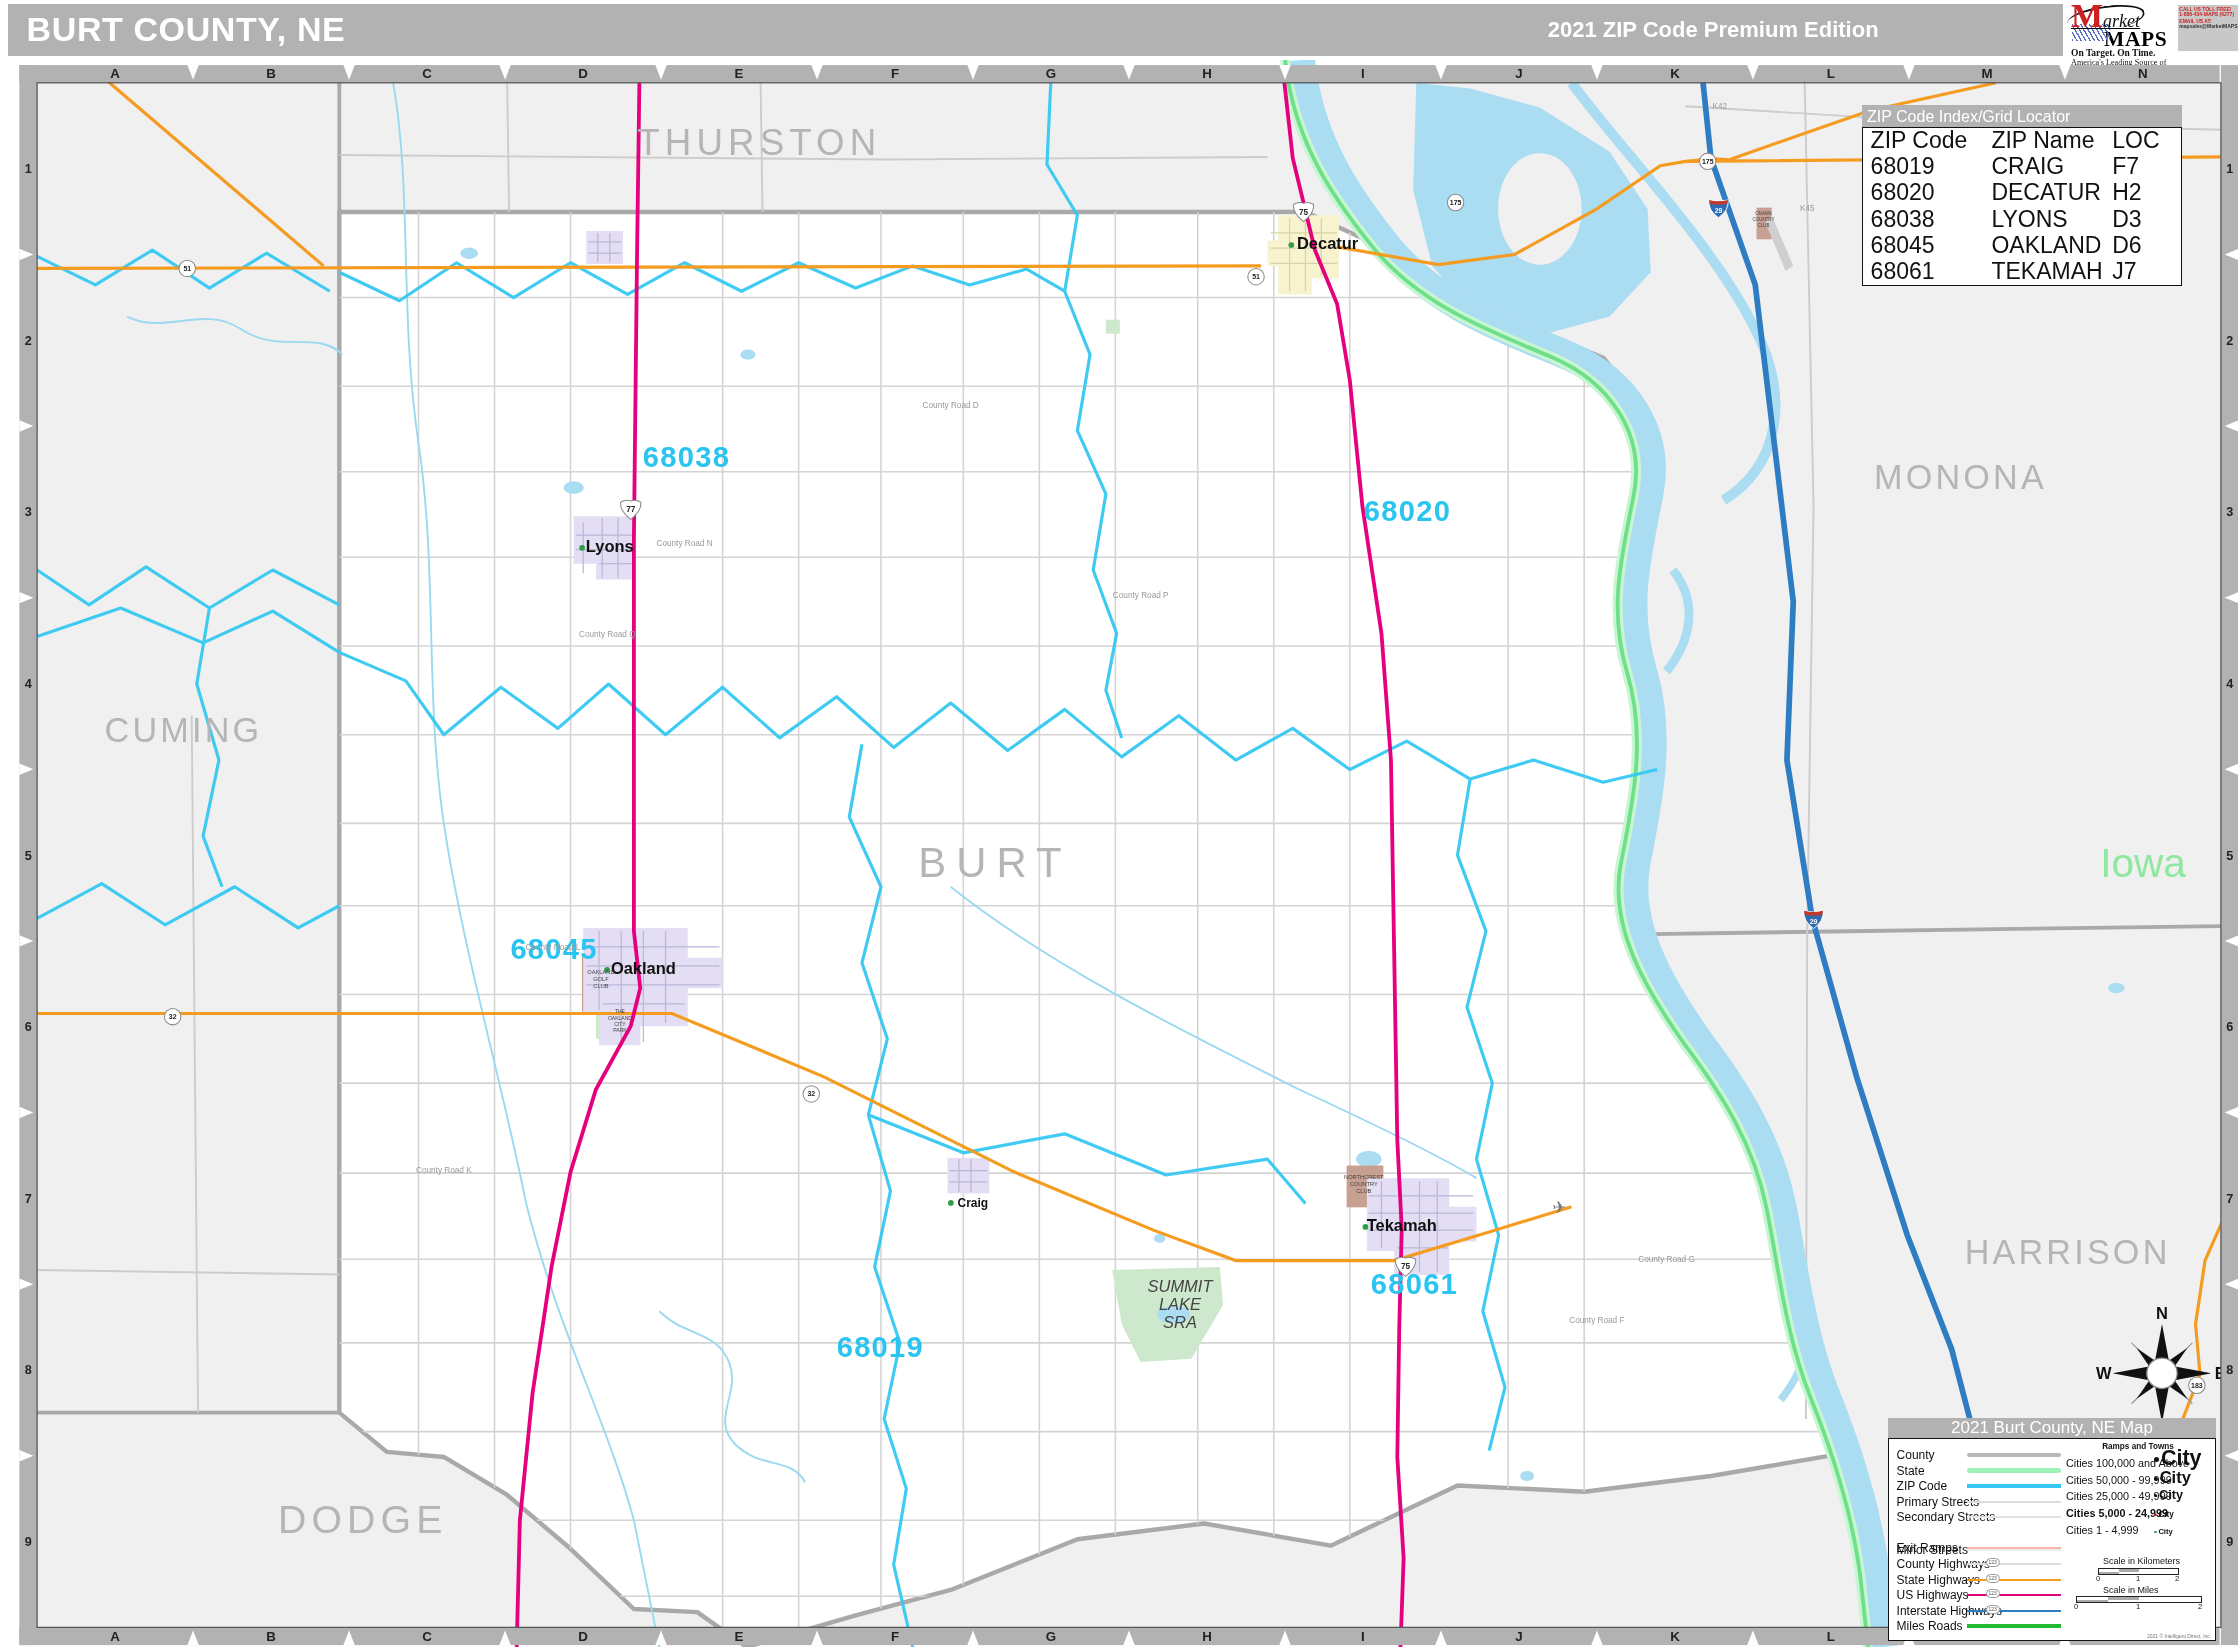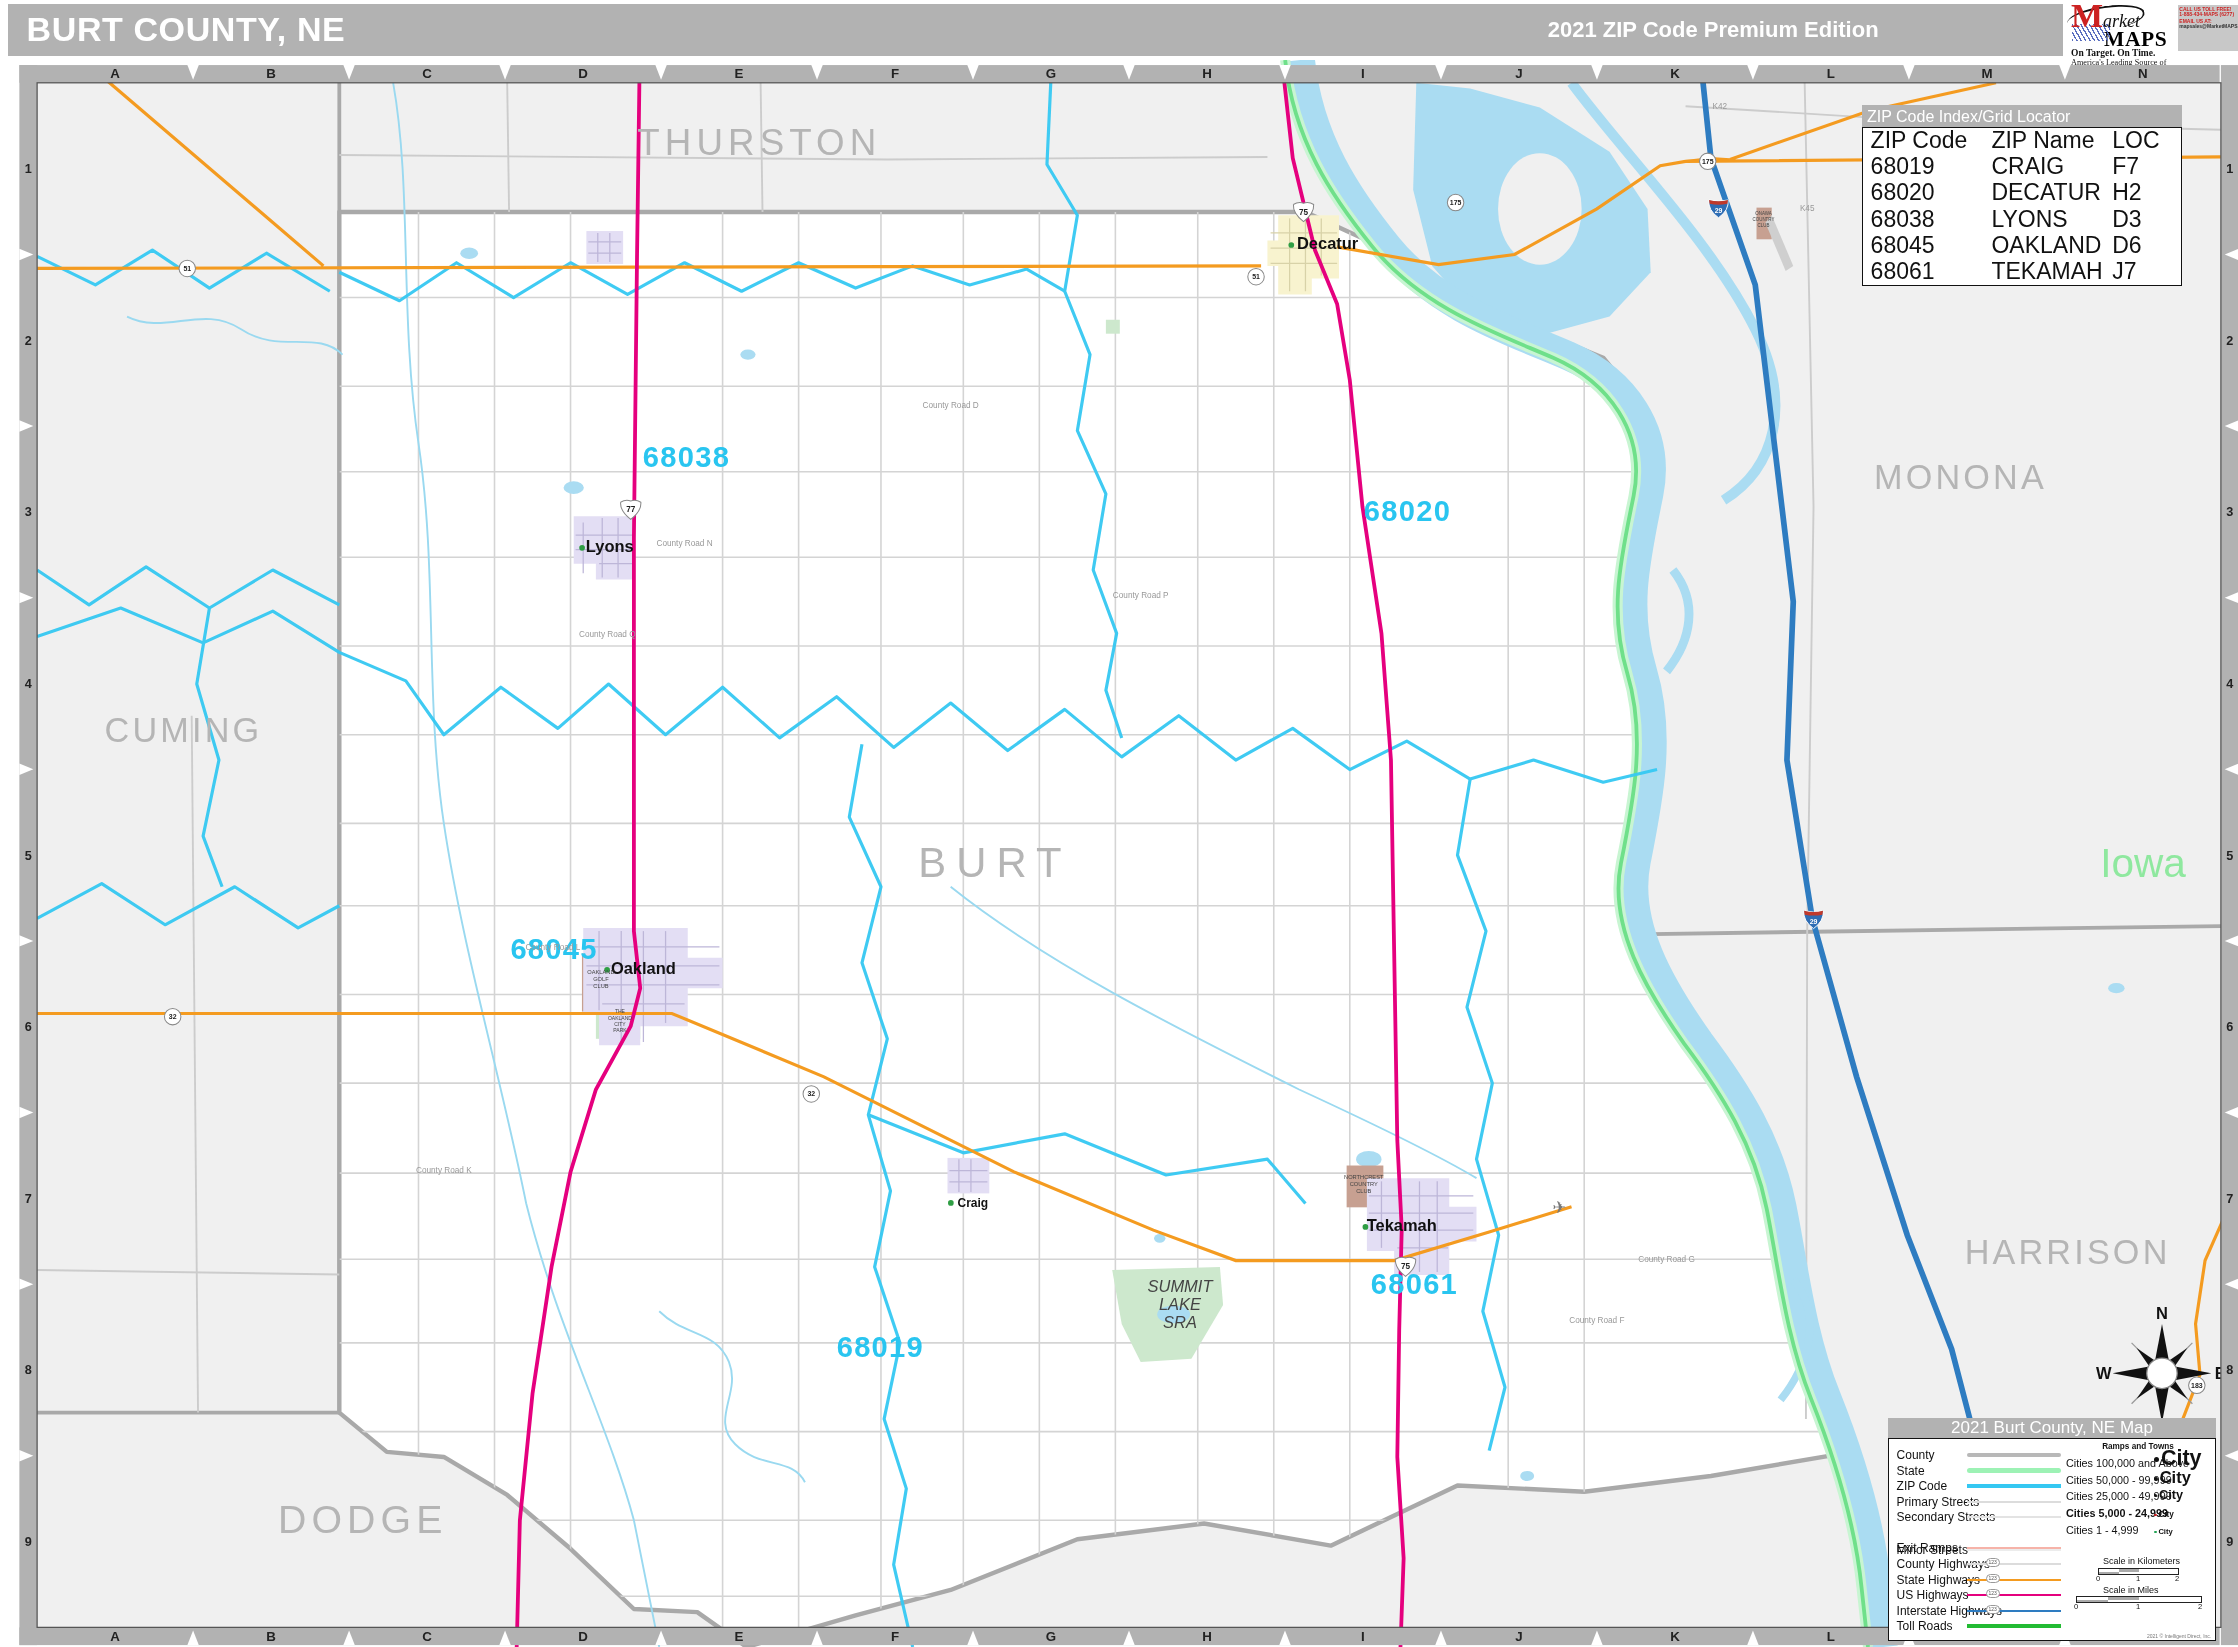--- a/index.html
+++ b/index.html
@@ -53,21 +53,21 @@
 <body>
 
 <div class="abs" id="header-bar">
   <span id="page-title">BURT COUNTY, NE</span>
   <span id="edition-label">2021 ZIP Code Premium Edition</span>
 </div>
 
 <div class="abs" id="logo-block">
   <div id="logo-swoosh"></div>
   <div id="logo-hatch"></div>
-  <div style="position:relative;">
+  <div style="position:relative;text-decoration:underline;">
     <span id="logo-m">M</span><span id="logo-arket">arket</span>
   </div>
   <div id="logo-maps">MAPS</div>
   <div id="logo-tagline">On Target.  On Time.</div>
   <div id="logo-sub">America's Leading Source of Business Maps</div>
 </div>
 
 <div class="abs" id="contact-box">
   <div>CALL US TOLL FREE!</div>
   <div>1-888-434-MAPS (6277)</div>
@@ -572,21 +572,21 @@
           <span class="lg-label">US Highways</span>
           <span class="lg-line" style="position:absolute;left:70px;width:94px;height:2.5px;background:#e5007e;"></span>
           <span class="lg-shield" style="left: 89px; top: 1.3px;">123</span>
         </div>
         <div class="lg-item" style="top: 165px; width: 158px;">
           <span class="lg-label">Interstate Highways</span>
           <span class="lg-line" style="position:absolute;left:70px;width:94px;height:2.5px;background:#2e7cc1;"></span>
           <span class="lg-shield" style="left: 89px; top: 1.3px;">123</span>
         </div>
         <div class="lg-item" style="top: 180px; width: 158px;">
-          <span class="lg-label">Toll Roads</span>
+          <span class="lg-label">Miles Roads</span>
           <span class="lg-line" style="position:absolute;left:70px;width:94px;height:3.2px;background:#22bb33;"></span>
         </div>
       </div>
     <div id="cities-header">Ramps and Towns</div>
     <div id="city-classes">
         <div class="city-row-label" style="top: 18px;">Cities 100,000 and Above</div>
         <div class="city-sample" style="top: 7px; left: 265px; font-size: 21.5px;"><span style="display: inline-block; width: 5px; height: 5px; border-radius: 50%; background: rgb(17, 17, 17); vertical-align: middle; margin-right: 1.9px;"></span>City</div>
         <div class="city-row-label" style="top: 35px;">Cities 50,000 - 99,999</div>
         <div class="city-sample" style="top: 29px; left: 265px; font-size: 16.5px;"><span style="display: inline-block; width: 3.8px; height: 3.8px; border-radius: 50%; background: rgb(17, 17, 17); vertical-align: middle; margin-right: 1.9px;"></span>City</div>
         <div class="city-row-label" style="top: 51px;">Cities 25,000 - 49,999</div>

